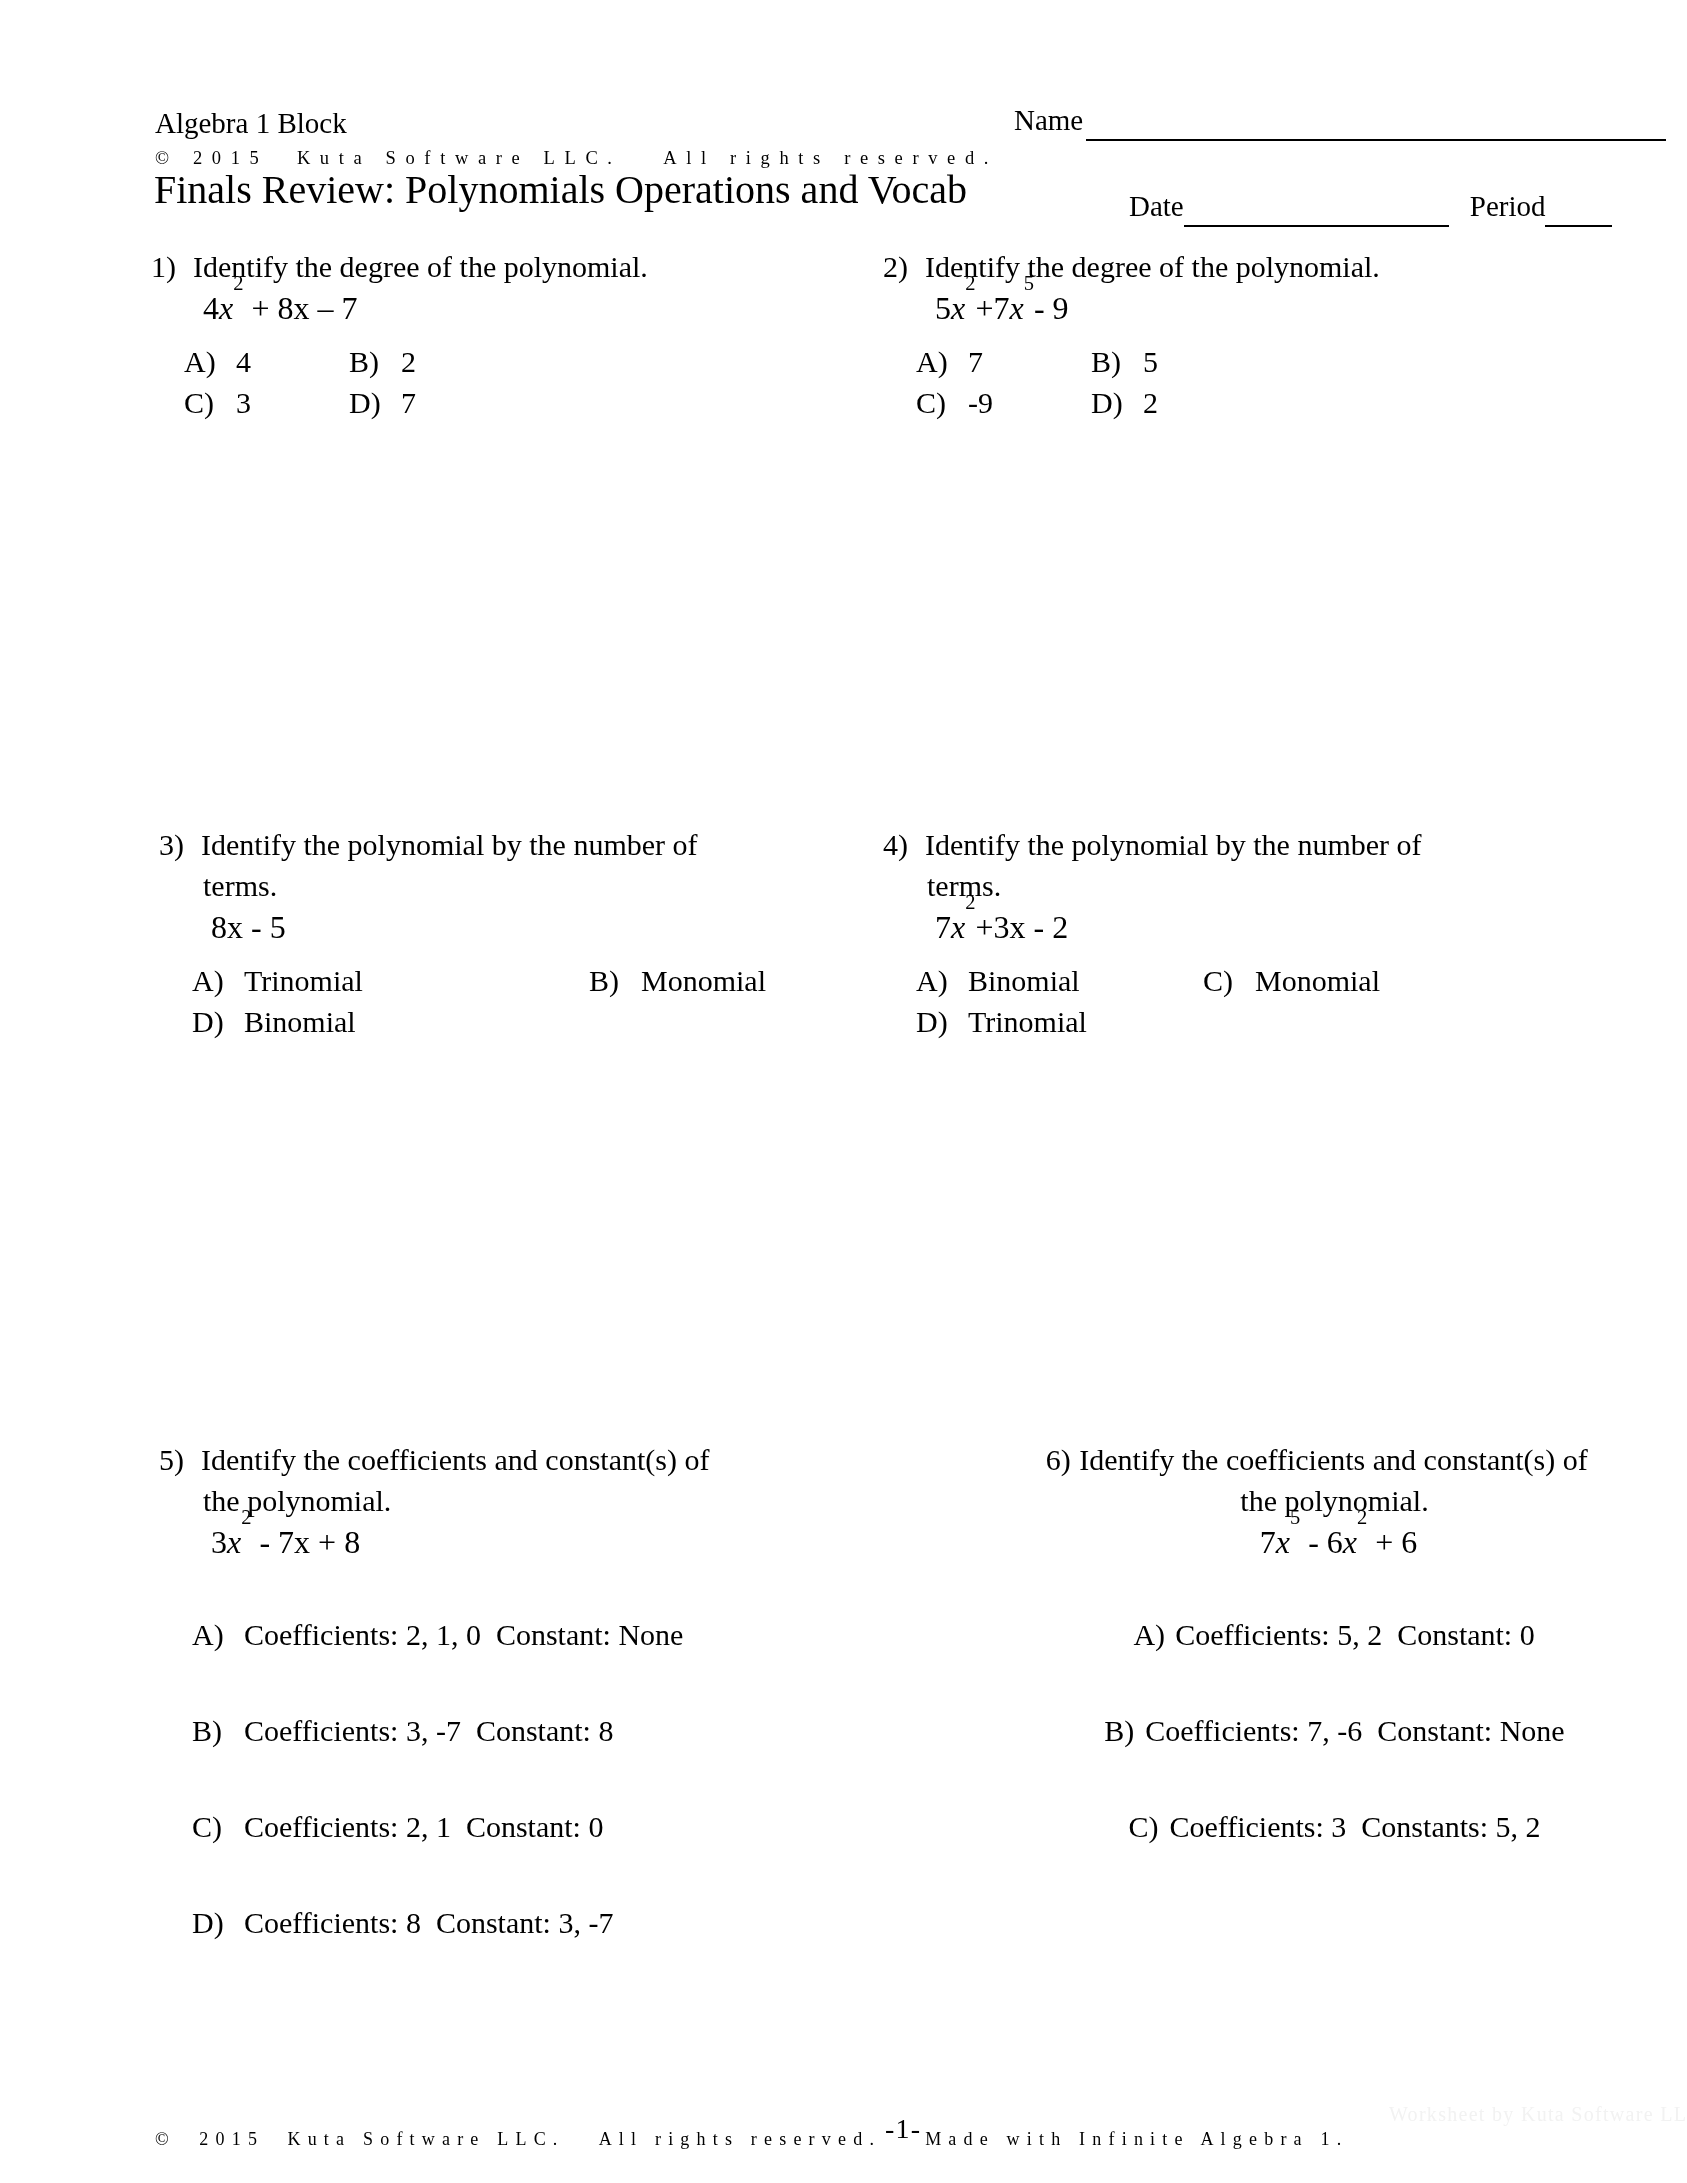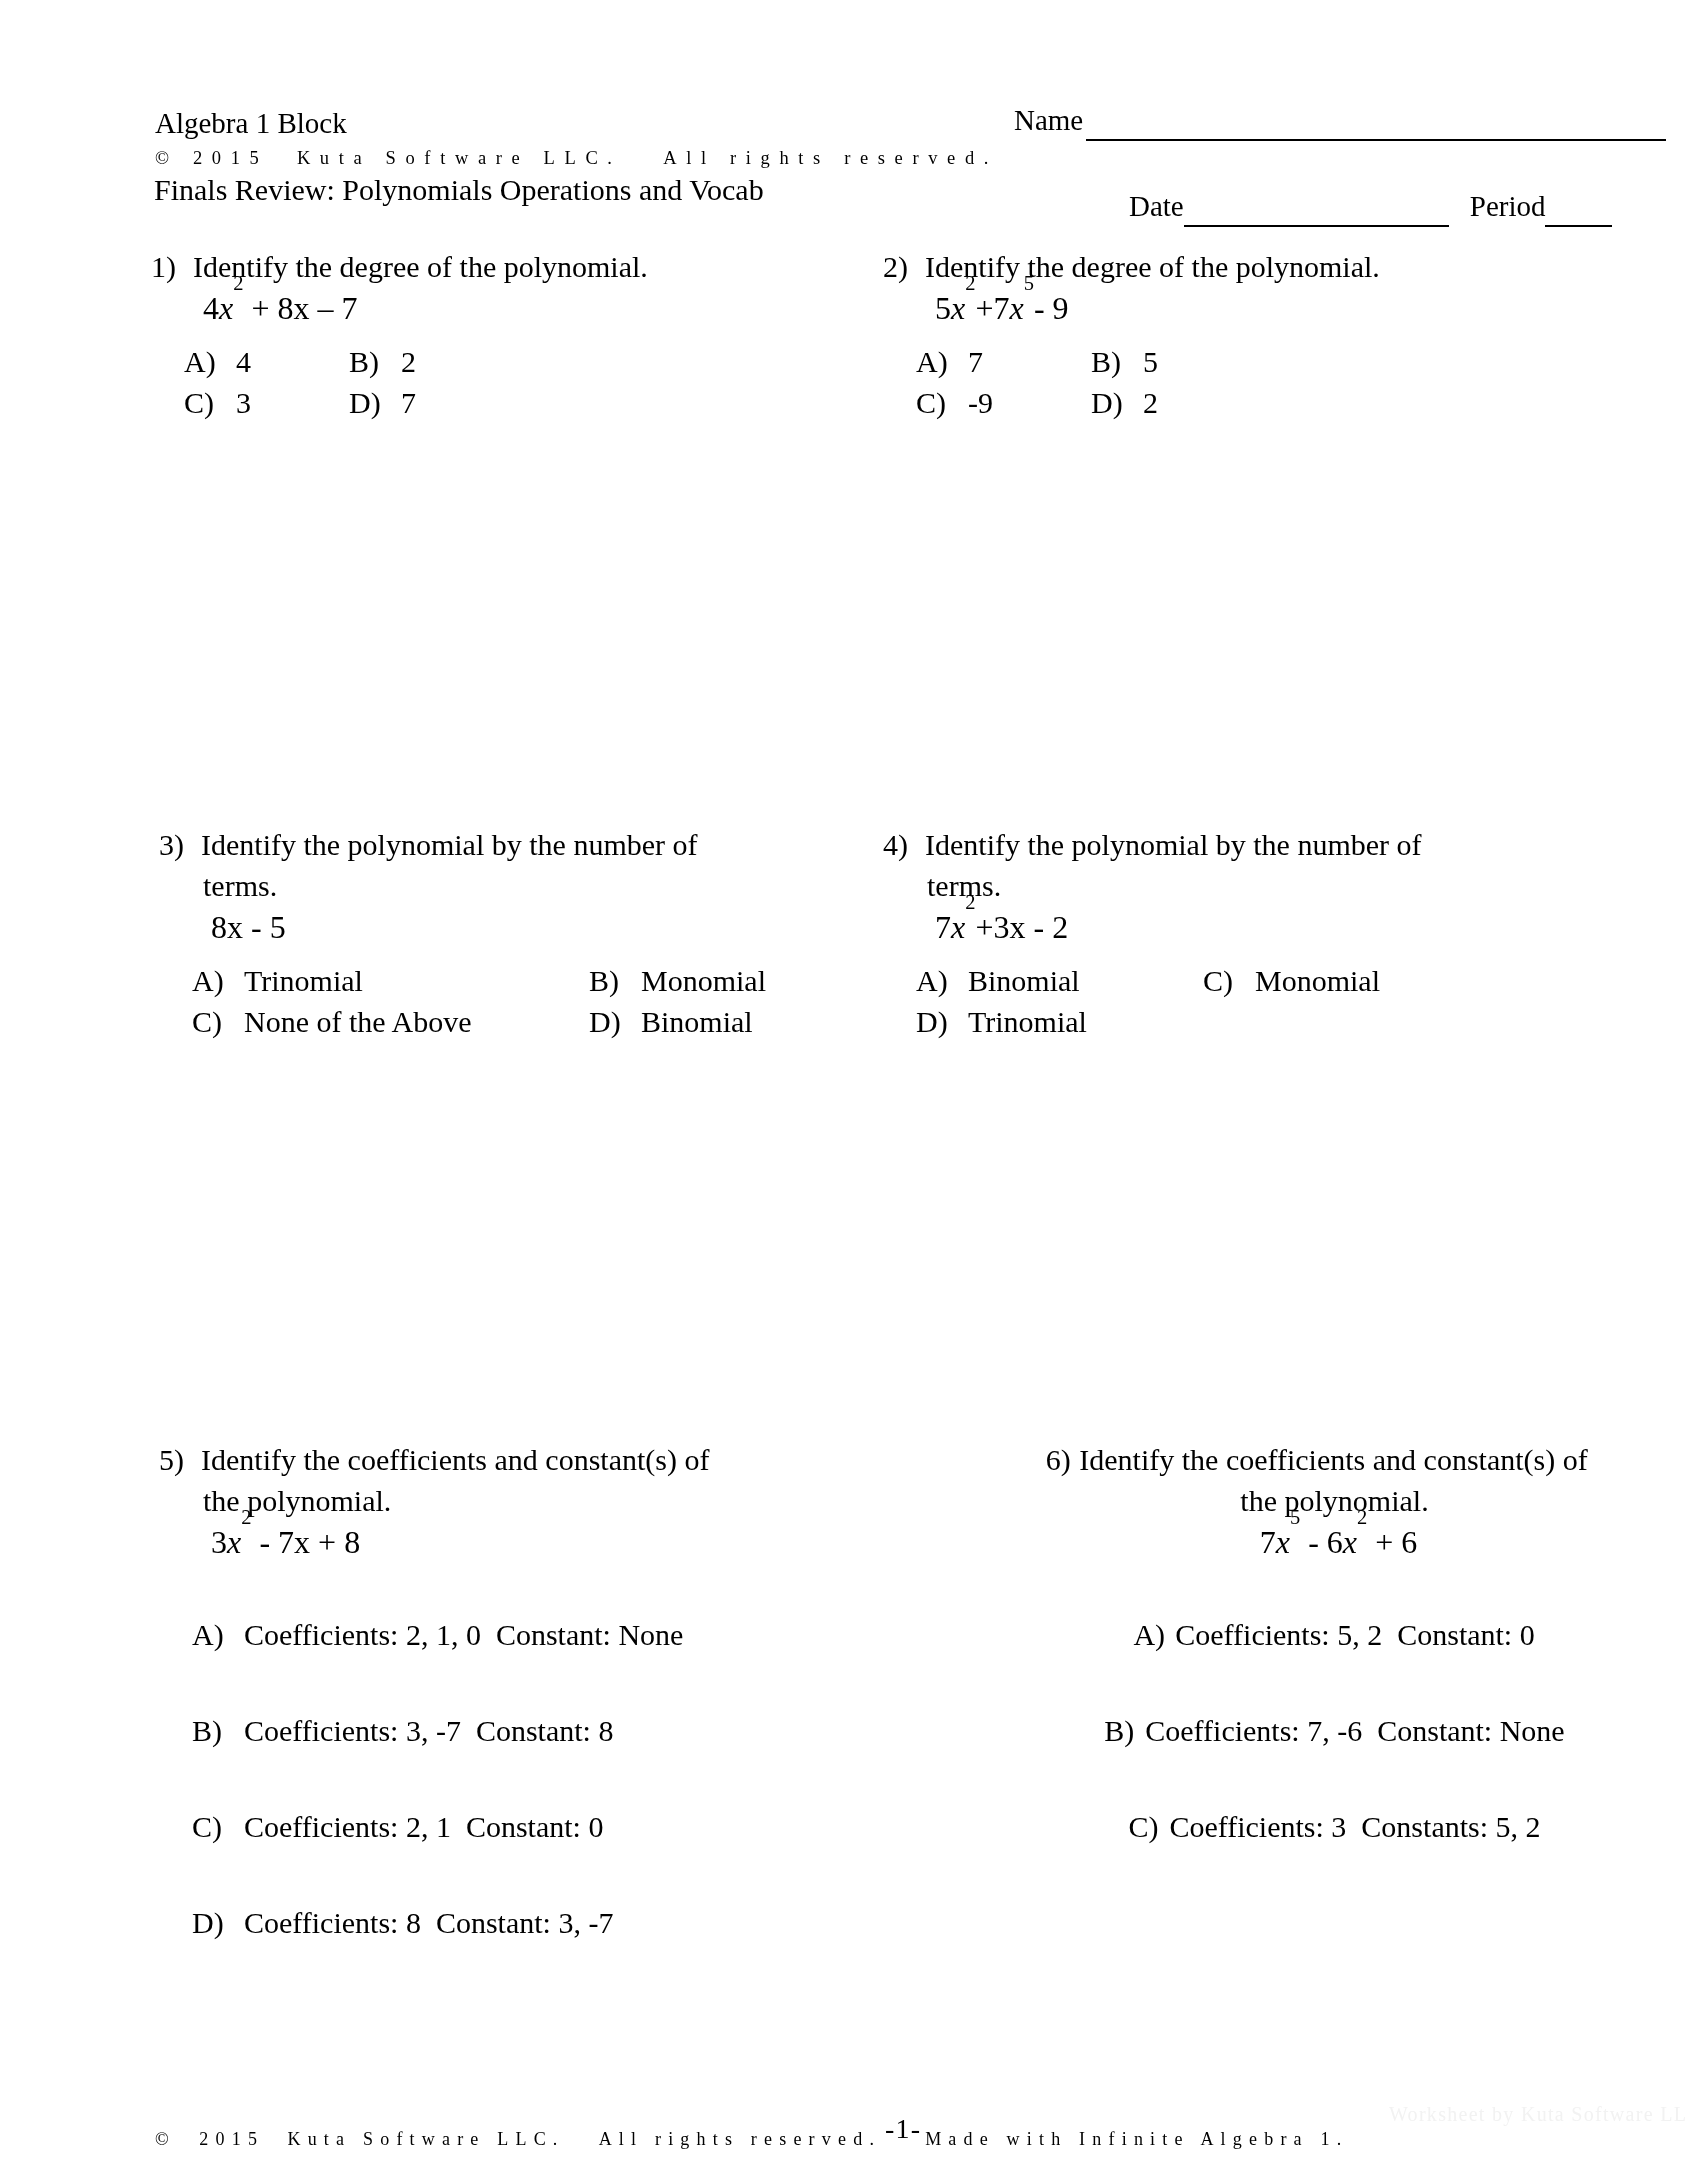--- a/index.html
+++ b/index.html
@@ -6,21 +6,21 @@
   body{
     width:1687px;height:2183px;position:relative;overflow:hidden;
     background:#ffffff;color:#000;
     font-family:"Liberation Serif", serif;
   }
   .abs{position:absolute;}
 
   
   .course{left:155px;top:105px;font-size:29px;line-height:36px;white-space:nowrap;}
   .hdr-copy{left:155px;top:148px;font-size:18.5px;letter-spacing:0.52em;white-space:pre;}
-  .title{left:154px;top:165px;font-size:30px;line-height:50px;white-space:nowrap;}
+  .title{left:154px;top:165px;font-size:40px;line-height:50px;white-space:nowrap;}
 
   .name-row{left:971px;top:99px;width:652px;display:flex;font-size:29px;line-height:42px;margin-left:43px;}
   .name-row .lbl{white-space:nowrap;}
   .fill{border-bottom:2px solid #000;}
   .name-row .fill{flex:1;margin-left:2.6px;}
 
   .date-row{left:1121px;top:185px;display:flex;font-size:29px;line-height:42px;margin-left:8px;}
   .date-row .lbl{white-space:nowrap;}
   .date-line{width:265px;border-bottom:2px solid #000;}
   .date-gap{width:21px;}
@@ -109,21 +109,20 @@
 
 <section class="q q3">
   <div class="prompt">
     <span class="q-num">3)</span><span>Identify the polynomial by the number of</span>
   </div>
   <div class="prompt-l2">terms.</div>
   <div class="formula"><span>8x - 5</span></div>
   <div class="opts grid">
     <div class="opt"><span class="opt-letter">A)</span><span class="opt-text">Trinomial</span></div>
     <div class="opt"><span class="opt-letter">B)</span><span class="opt-text">Monomial</span></div>
-    <div class="opt"><span class="opt-letter">C)</span><span class="opt-text">None of the Above</span></div>
     <div class="opt"><span class="opt-letter">D)</span><span class="opt-text">Binomial</span></div>
   </div>
 </section>
 
 <section class="q q4">
   <div class="prompt">
     <span class="q-num">4)</span><span>Identify the polynomial by the number of</span>
   </div>
   <div class="prompt-l2">terms.</div>
   <div class="formula"><span>7</span><i>x</i><sup>2</sup><span>+3x - 2</span></div>

